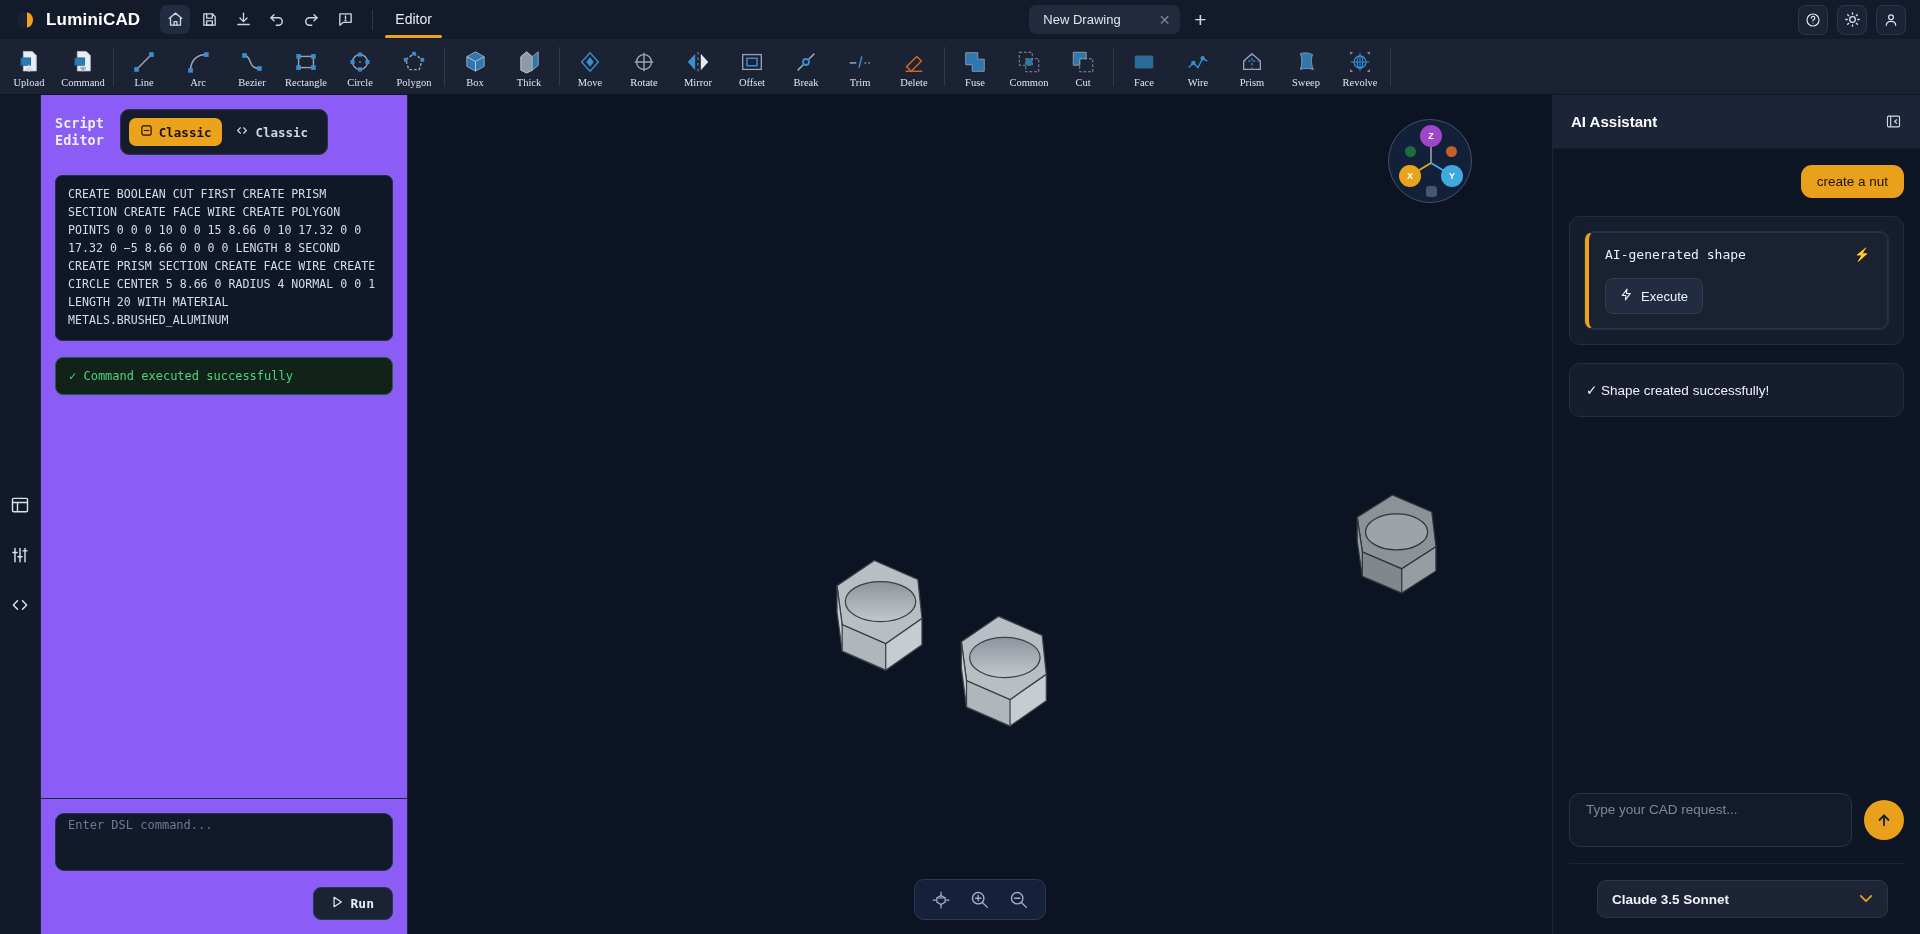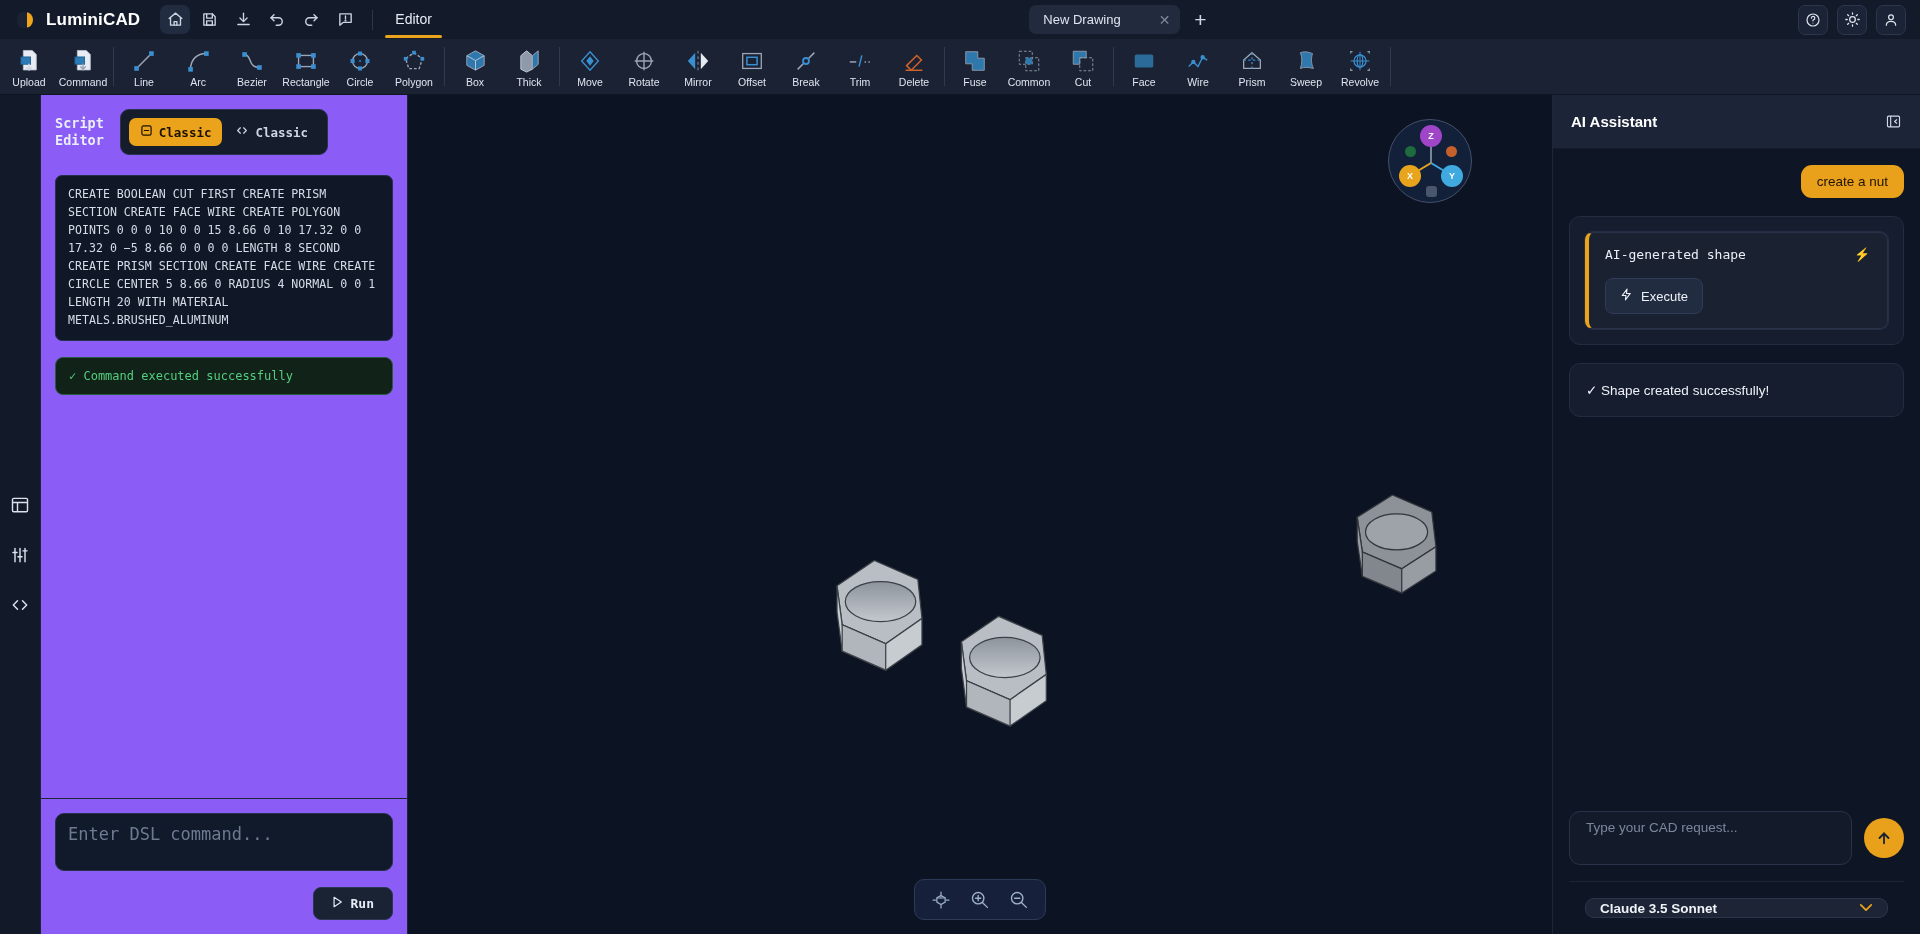--- a/index.html
+++ b/index.html
@@ -61,21 +61,21 @@
   }
 
   
   .ribbon {
     height: 56px; background: #1a2233; display: flex; align-items: stretch;
     border-bottom: 1px solid #0e1523; flex: 0 0 56px; padding-left: 2px;
   }
   .rb-group { display: flex; align-items: stretch; }
   .rb-item {
     width: 54px; display: flex; flex-direction: column; align-items: center;
-    justify-content: center; gap: 2px; cursor: pointer; padding-top: 2px;
+    justify-content: center; gap: 2px; cursor: pointer; padding-top: 2px; font-family: Liberation Serif, serif;
   }
   .rb-ico { height: 27px; display: flex; align-items: flex-end; justify-content: center; }
   .rb-lbl { font-size: 10.5px; color: #dfe5f0; white-space: nowrap; }
   .rb-div { width: 1px; background: #2e3purple; background: #2f3a4f; margin: 8px 3px; }
 
   
   .body { display: flex; flex: 1 1 auto; min-height: 0; background: #0d1320; }
 
   
   .rail {
@@ -116,21 +116,21 @@
   .sp-status {
     margin: 16px 14px 0 14px; background: #112218; border: 1px solid #2c5a3c;
     border-radius: 8px; padding: 11px 13px;
     font-family: "DejaVu Sans Mono", monospace; font-size: 12px; color: #53cf7f;
   }
   .sp-spacer { flex: 1 1 auto; }
   .sp-foot { border-top: 1px solid #1e2739; padding: 14px; }
   .dsl-input {
     width: 100%; height: 58px; background: #111a2a; border: 1px solid #283249;
     border-radius: 9px; color: #cfd7e5; font-family: "DejaVu Sans Mono", monospace;
-    font-size: 17px; padding: 10px 12px; resize: none; outline: none;
+    font-size: 12px; padding: 4px 12px; resize: none; outline: none;
   }
   .dsl-input::placeholder { color: #6d7a91; }
   .run-row { display: flex; justify-content: flex-end; margin-top: 12px; }
   .run-btn {
     background: #1a2334; border: 1px solid #2c3750; border-radius: 8px;
     padding: 8px 18px; display: flex; align-items: center; gap: 8px;
     font-family: "DejaVu Sans Mono", monospace; font-size: 13px; font-weight: bold;
     color: #e7ecf6; cursor: pointer;
   }
 
@@ -198,24 +198,24 @@
     outline: none; resize: none; font-family: "Liberation Sans", sans-serif;
   }
   .ai-input::placeholder { color: #7b879c; }
   .send-btn {
     width: 40px; height: 40px; border-radius: 50%; background: #e9a01b; color: #18212f;
     display: flex; align-items: center; justify-content: center; cursor: pointer;
     flex: 0 0 40px;
   }
   .model-row { padding: 16px; border-top: 1px solid #1c2435; margin-top: 16px; }
   .model-sel {
-    height: 20px; background: #1c2436; border: 1px solid #2b3burn; border: 1px solid #2b3masked;
+    height: 38px; background: #1c2436; border: 1px solid #2b3burn; border: 1px solid #2b3masked;
     border: 1px solid #2b364c; border-radius: 9px; display: flex; align-items: center;
     justify-content: space-between; padding: 0 14px; font-size: 13.5px; font-weight: bold;
-    color: #f0f3f8; cursor: pointer;
+    color: #f0f3f8; cursor: pointer; margin-left: 12px;
   }
   .chev { color: #eba31b; font-size: 12px; }
 </style>
 </head>
 <body>
 
 <div class="app">
 
   <div class="topbar">
     <div class="logo-mark">

